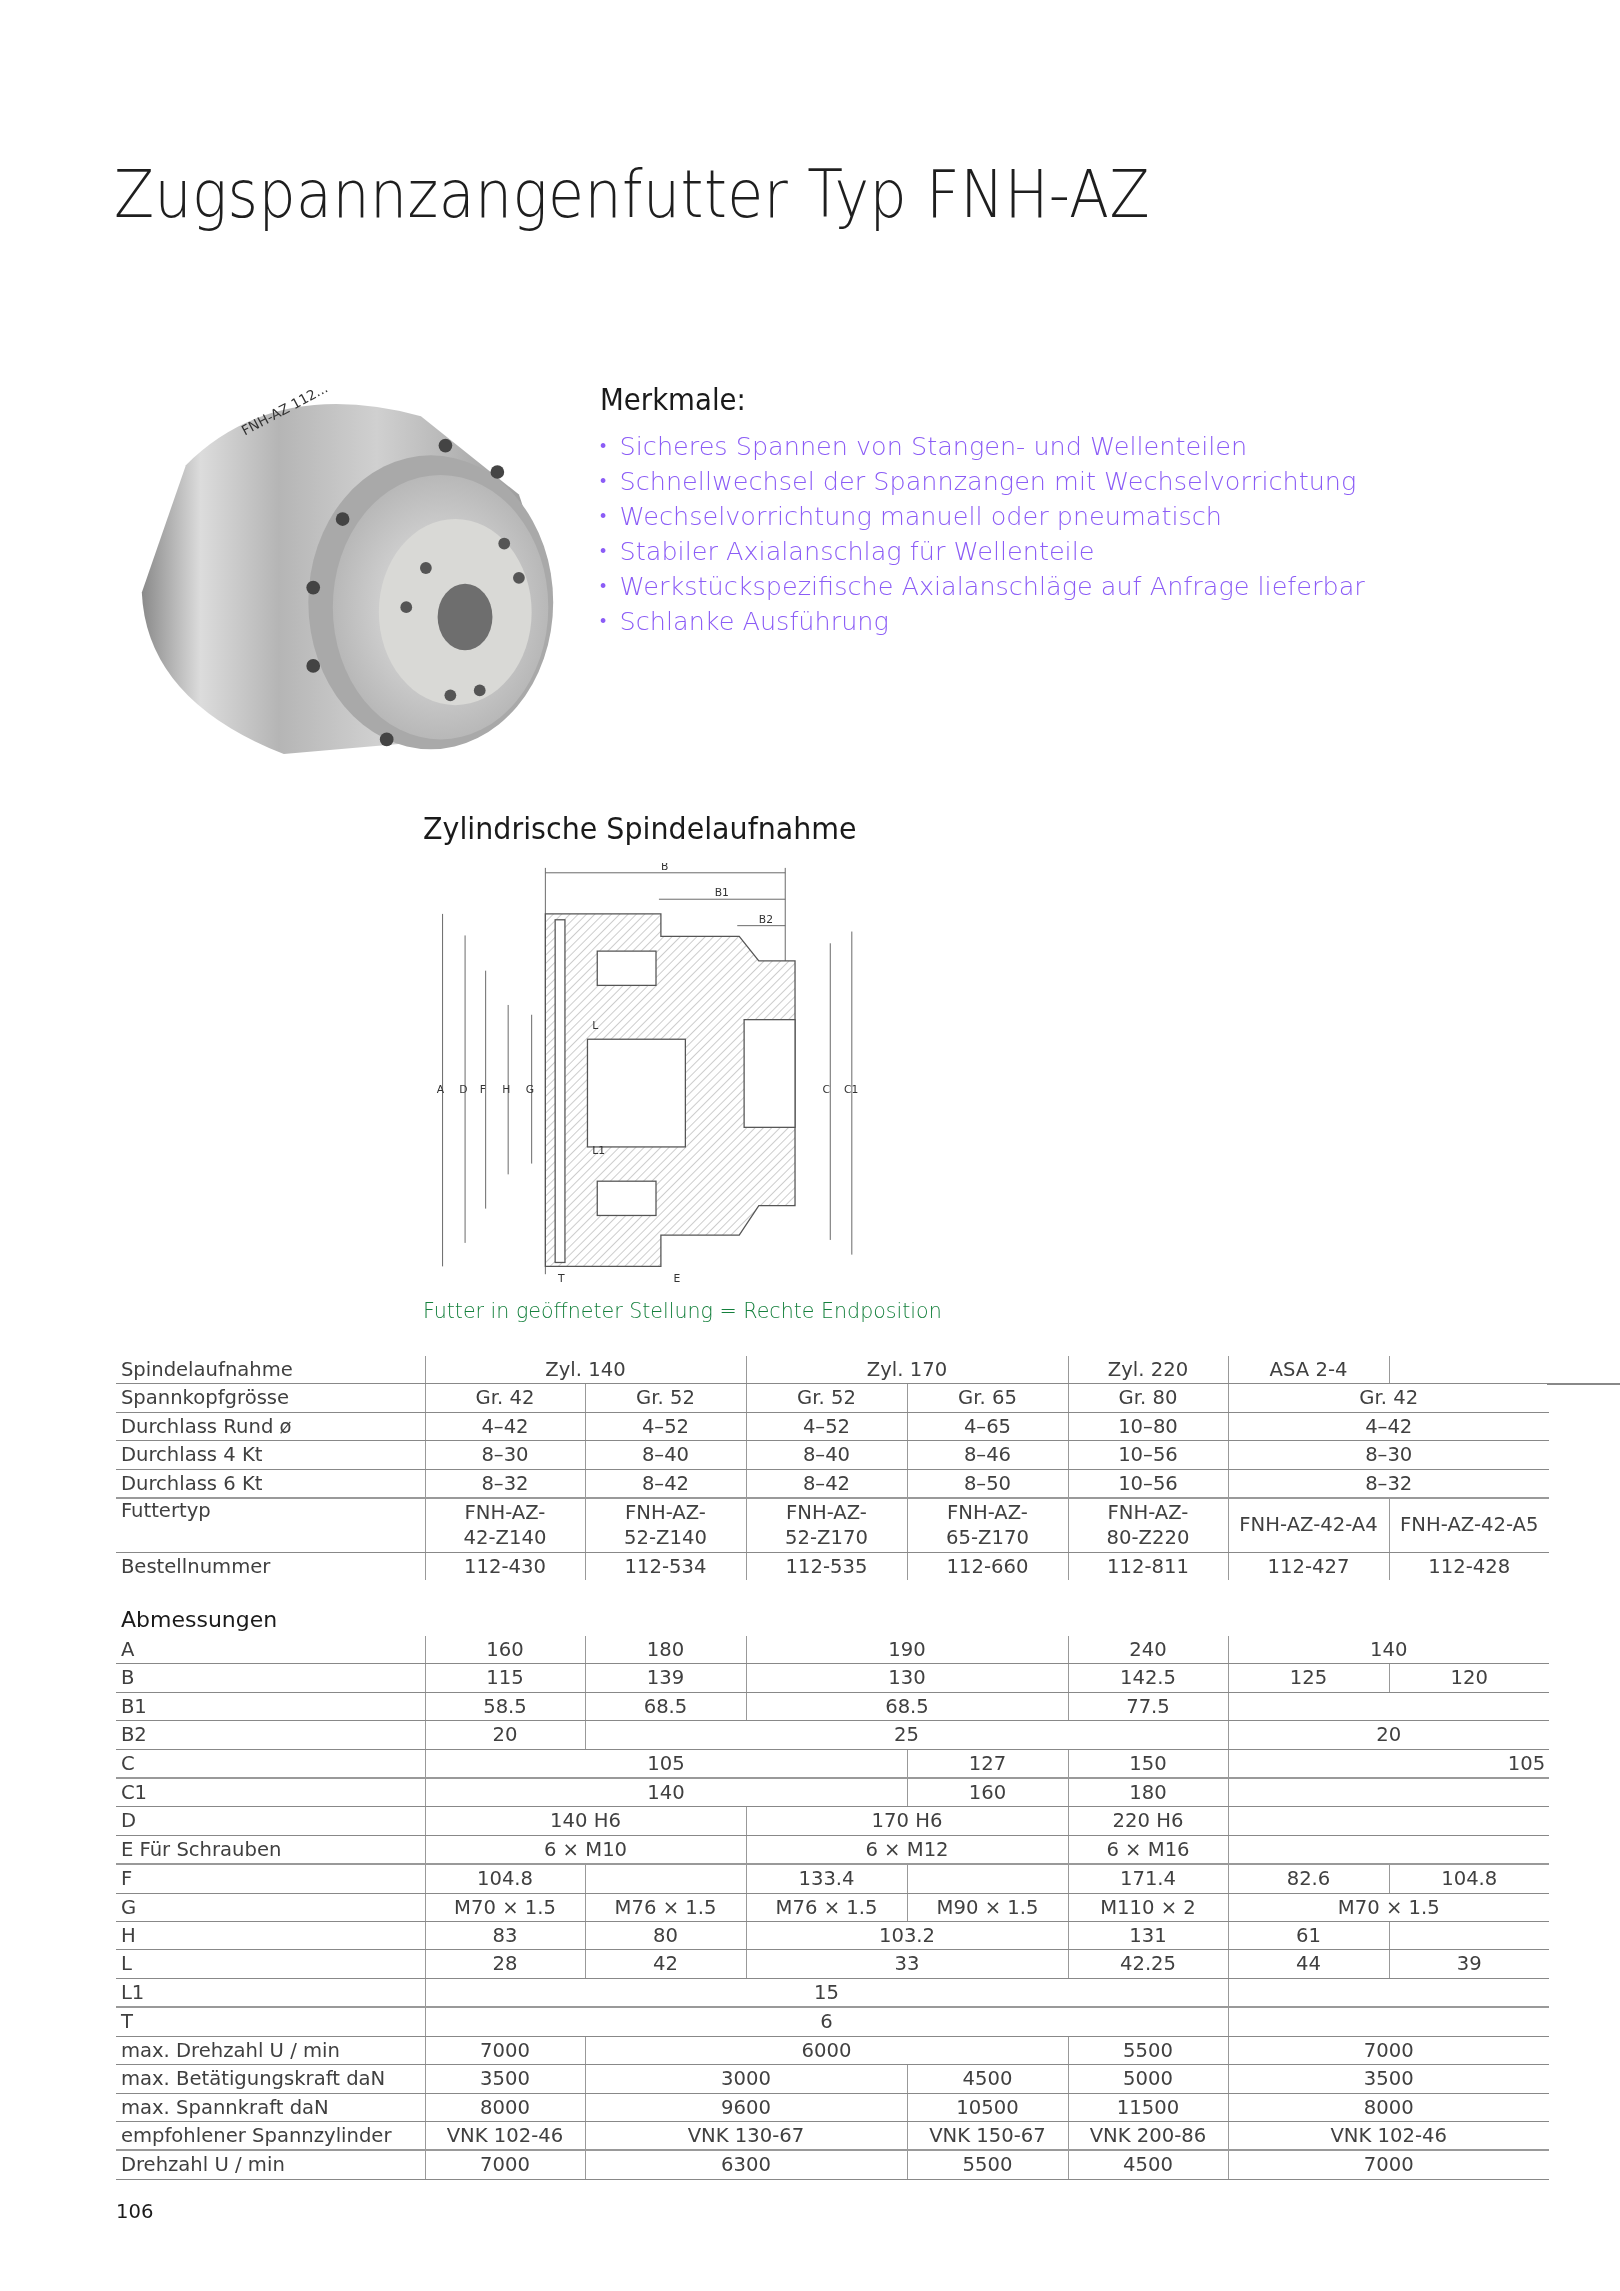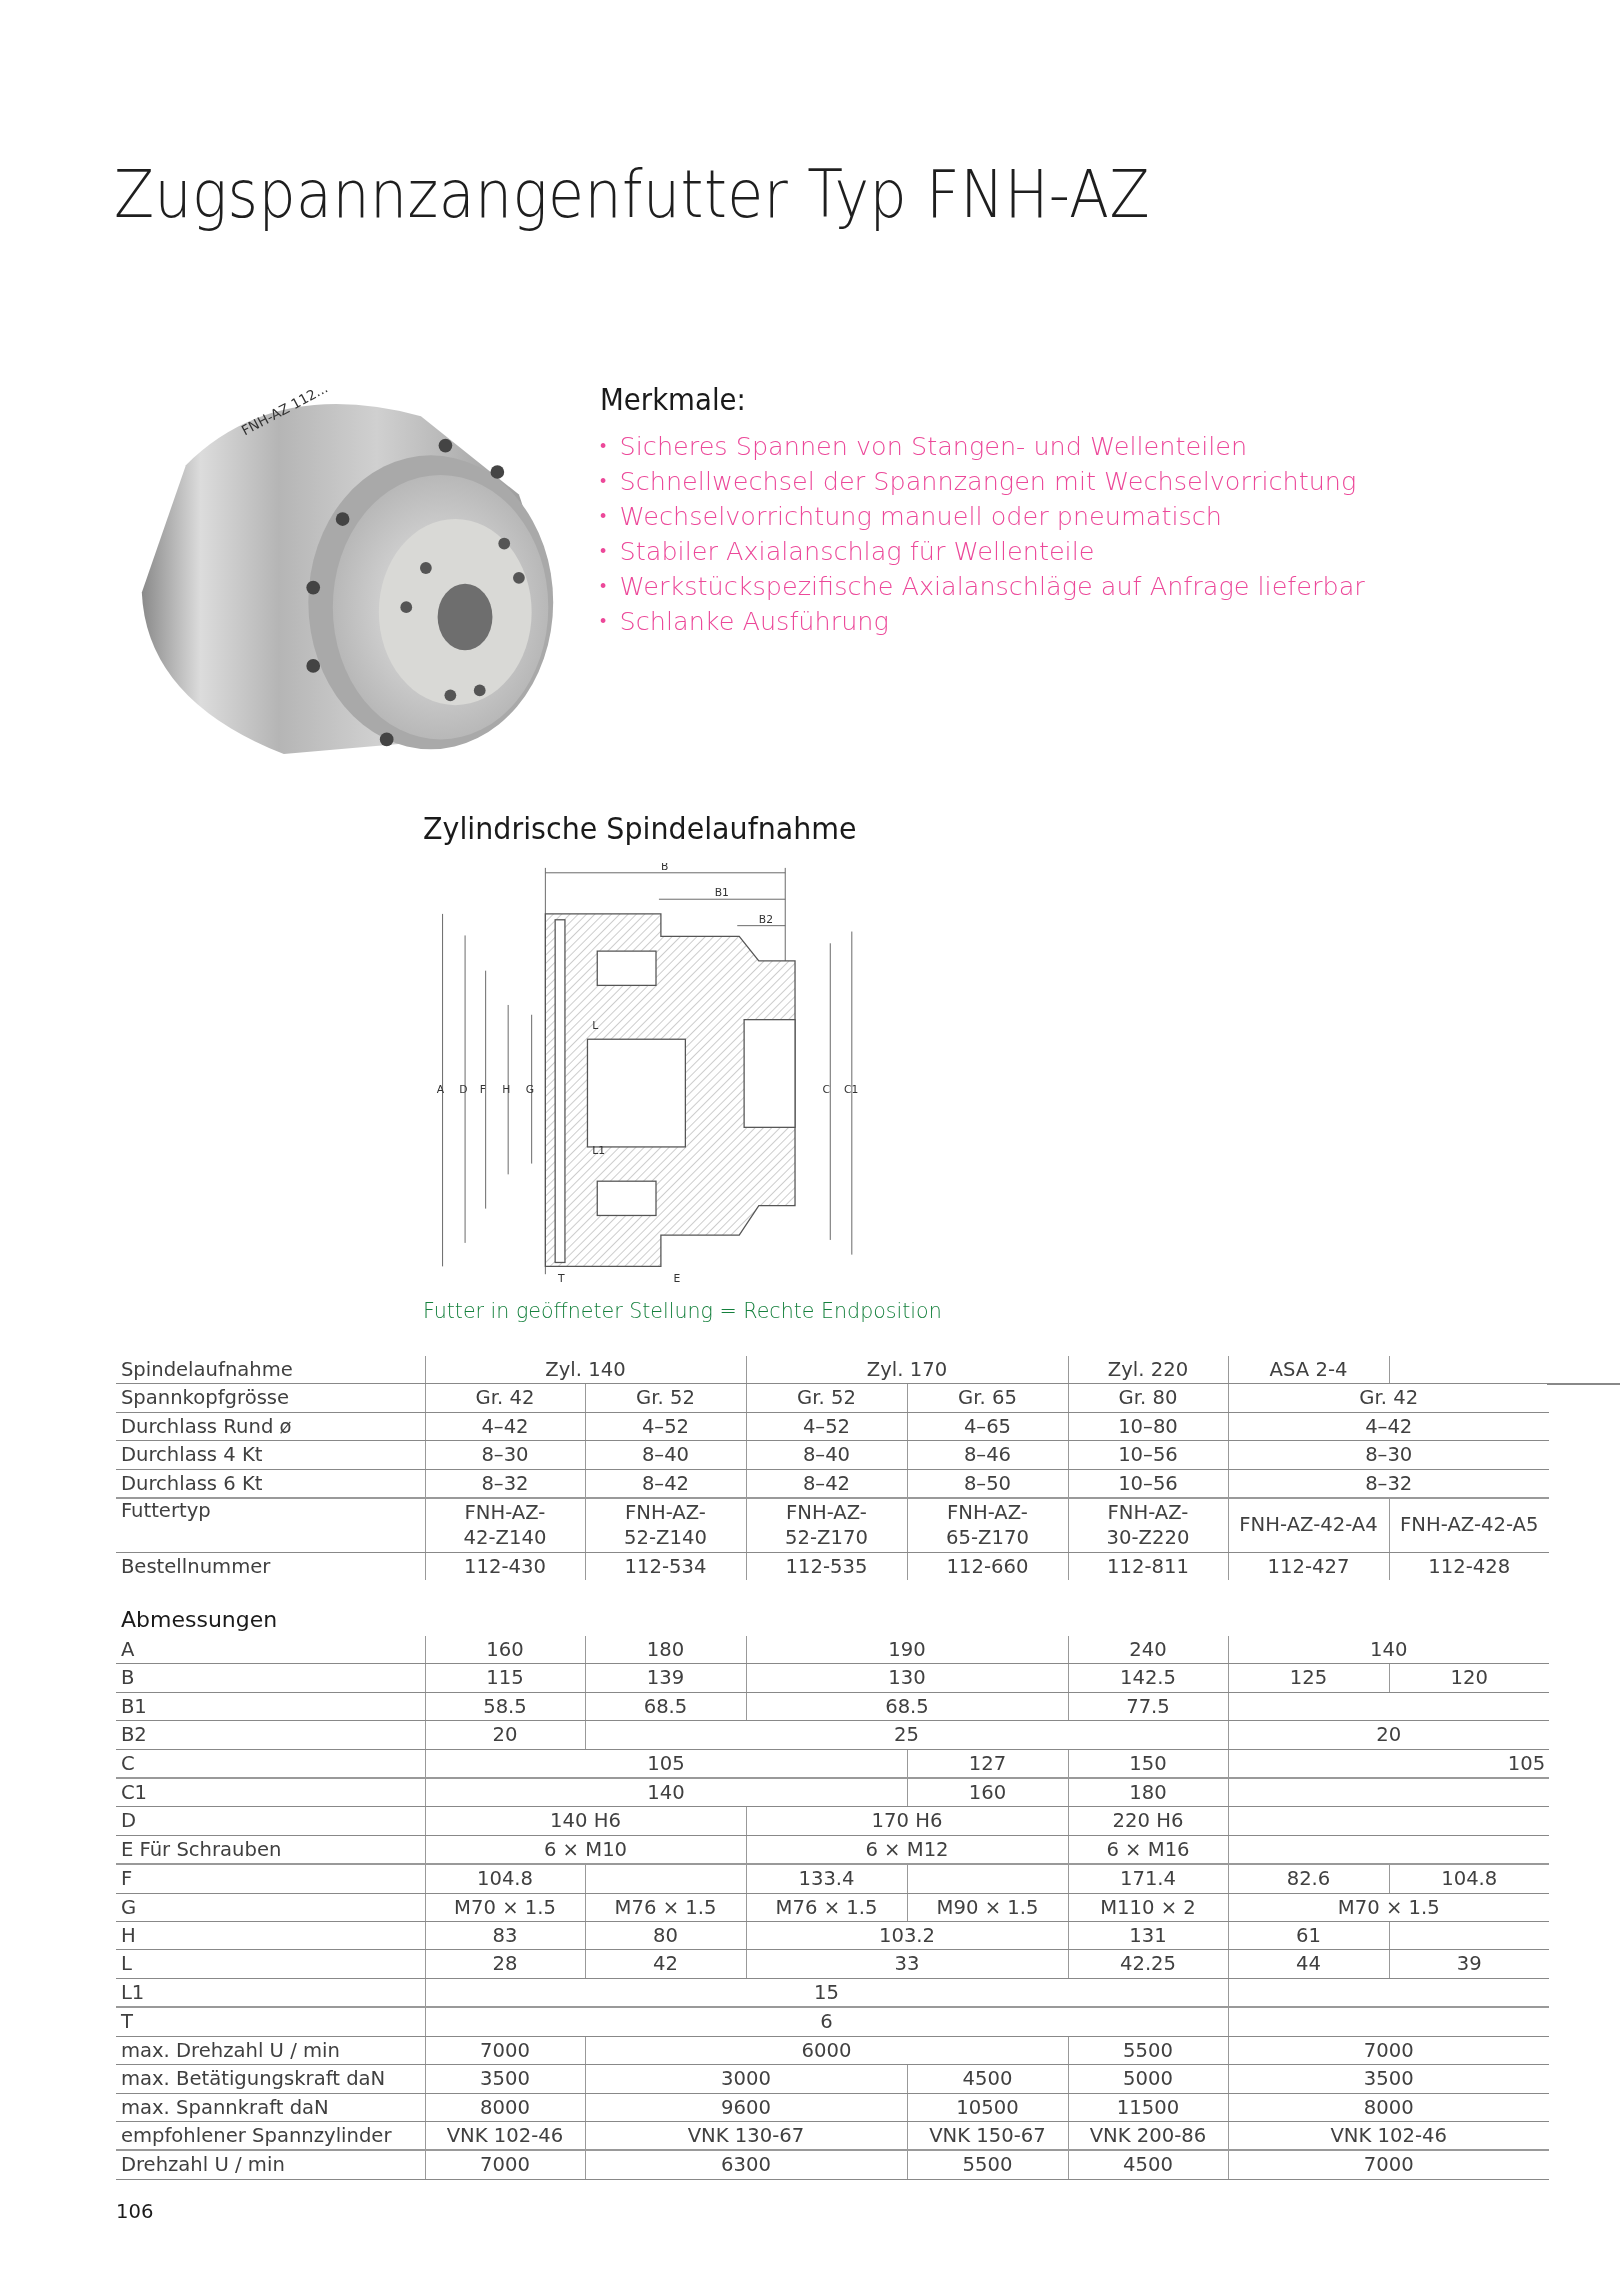--- a/index.html
+++ b/index.html
@@ -7,21 +7,21 @@
        font-family:"Liberation Sans",sans-serif;color:#1a1a1a;}
   .title{position:absolute;left:114px;top:157px;font-size:65px;font-weight:300;
          letter-spacing:0.5px;color:#1e1e1e;font-family:"DejaVu Sans",sans-serif;
          transform:scaleX(0.9);transform-origin:left top;}
   .photo{position:absolute;left:127px;top:377px;width:441px;height:382px;}
   .features{position:absolute;left:600px;top:382px;width:941px;}
   .features h2{margin:0 0 11.8px 0;font-size:30px;font-weight:normal;color:#1a1a1a;
                font-family:"DejaVu Sans",sans-serif;transform:scaleX(0.92);transform-origin:left top;}
   .features ul{margin:0;padding:0;list-style:none;}
   .features li{font-size:25.5px;line-height:35px;position:relative;padding-left:19.6px;
-               font-family:"DejaVu Sans",sans-serif;font-weight:300;color:#ec4899;}
+               font-family:"DejaVu Sans",sans-serif;font-weight:300;color:#8b5cf6;}
   .features li:before{content:"•";position:absolute;left:0;top:0;font-size:17.6px;}
   .drawing-title{position:absolute;left:423px;top:810px;font-size:31px;
                  font-family:"DejaVu Sans",sans-serif;color:#1a1a1a;
                  transform:scaleX(0.92);transform-origin:left top;}
   .drawing{position:absolute;left:421px;top:863px;width:470px;height:421px;}
   .caption{position:absolute;left:423px;top:1299px;font-size:20.6px;color:#15803d;
            font-family:"DejaVu Sans",sans-serif;font-weight:300;}
   table.spec{position:absolute;left:116px;border-collapse:collapse;table-layout:fixed;
              font-size:19.6px;font-family:"DejaVu Sans",sans-serif;color:#404040;}
   table.spec td{height:27.4px;padding:0;text-align:center;border-bottom:1.5px solid #888;
@@ -209,21 +209,21 @@
     <td>
           <div>FNH-AZ-</div>
           <div>52-Z170</div>
         </td>
     <td>
           <div>FNH-AZ-</div>
           <div>65-Z170</div>
         </td>
     <td>
           <div>FNH-AZ-</div>
-          <div>30-Z220</div>
+          <div>80-Z220</div>
         </td>
     <td>
           <div>FNH-AZ-42-A4</div>
         </td>
     <td>
           <div>FNH-AZ-42-A5</div>
         </td>
   </tr>
   <tr>
     <td class="lbl" style="border-bottom:none">Bestellnummer</td>

